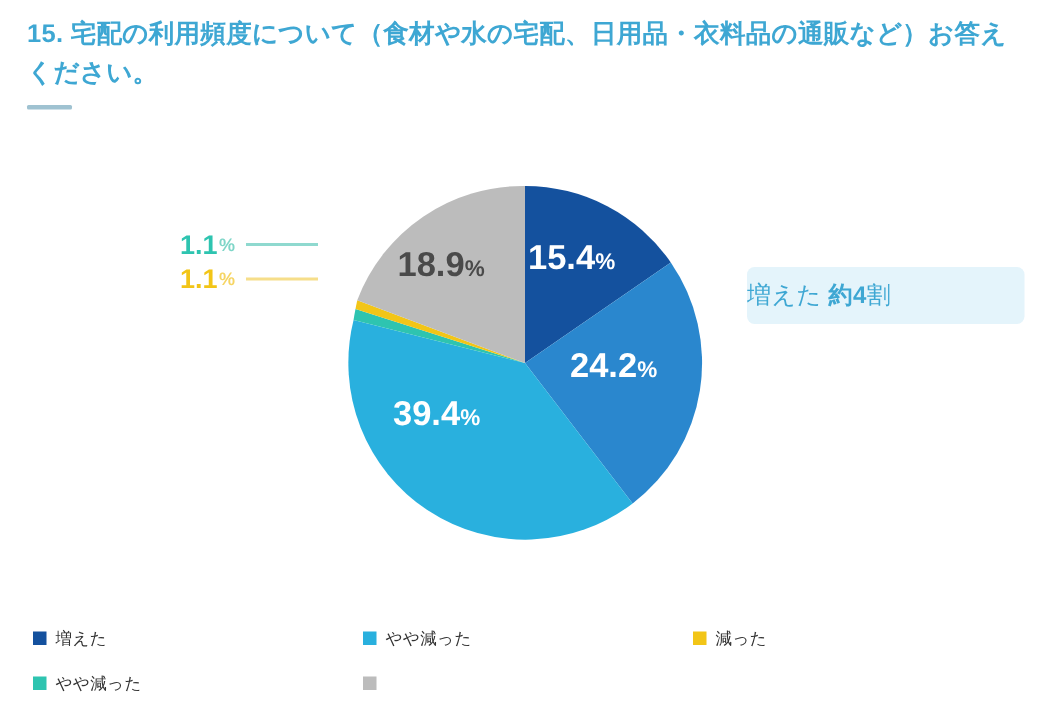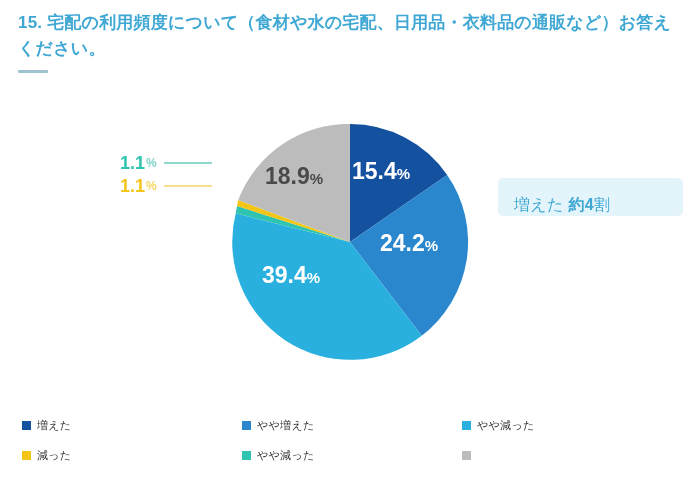--- a/index.html
+++ b/index.html
@@ -82,22 +82,21 @@
   
   #highlight-box {
     position: absolute;
     left: 498px;
     top: 73px;
     width: 185px;
     height: 38px;
     background: #e4f4fb;
     border-radius: 5px;
     display: flex;
-    align-items: flex-end;
-    padding-left: 16px;
+    align-items: center;
     box-sizing: border-box;
   }
   #highlight-text {
     font-size: 16px;
     color: #3ea7d3;
     font-weight: 500;
     letter-spacing: 0.3px;
   }
   #highlight-text b { font-weight: 700; }
 
@@ -189,24 +188,20 @@
   </div>
 </div>
 
 <div id="legend">
 
   <div class="legend-item">
     <span class="legend-swatch" style="background:#14519e"></span>
     <span class="legend-label">増えた</span>
   </div>
 
-  <div class="legend-item">
-    <span class="legend-swatch" style="background:#2a87ce"></span>
-    <span class="legend-label">やや増えた</span>
-  </div>
 
   <div class="legend-item">
     <span class="legend-swatch" style="background:#29b0de"></span>
     <span class="legend-label">やや減った</span>
   </div>
 
   <div class="legend-item">
     <span class="legend-swatch" style="background:#f2c517"></span>
     <span class="legend-label">減った</span>
   </div>

